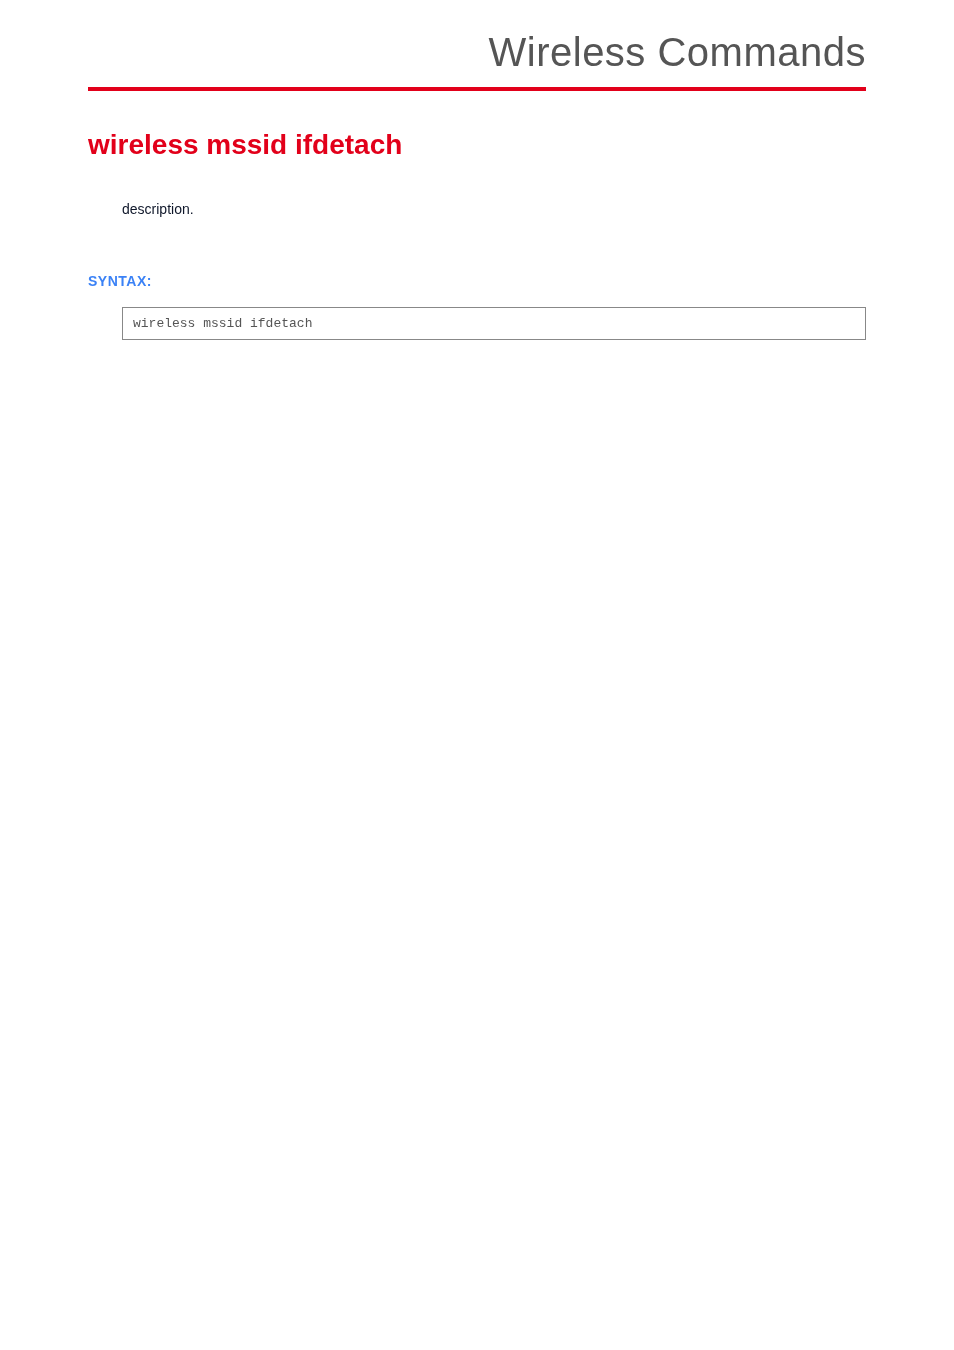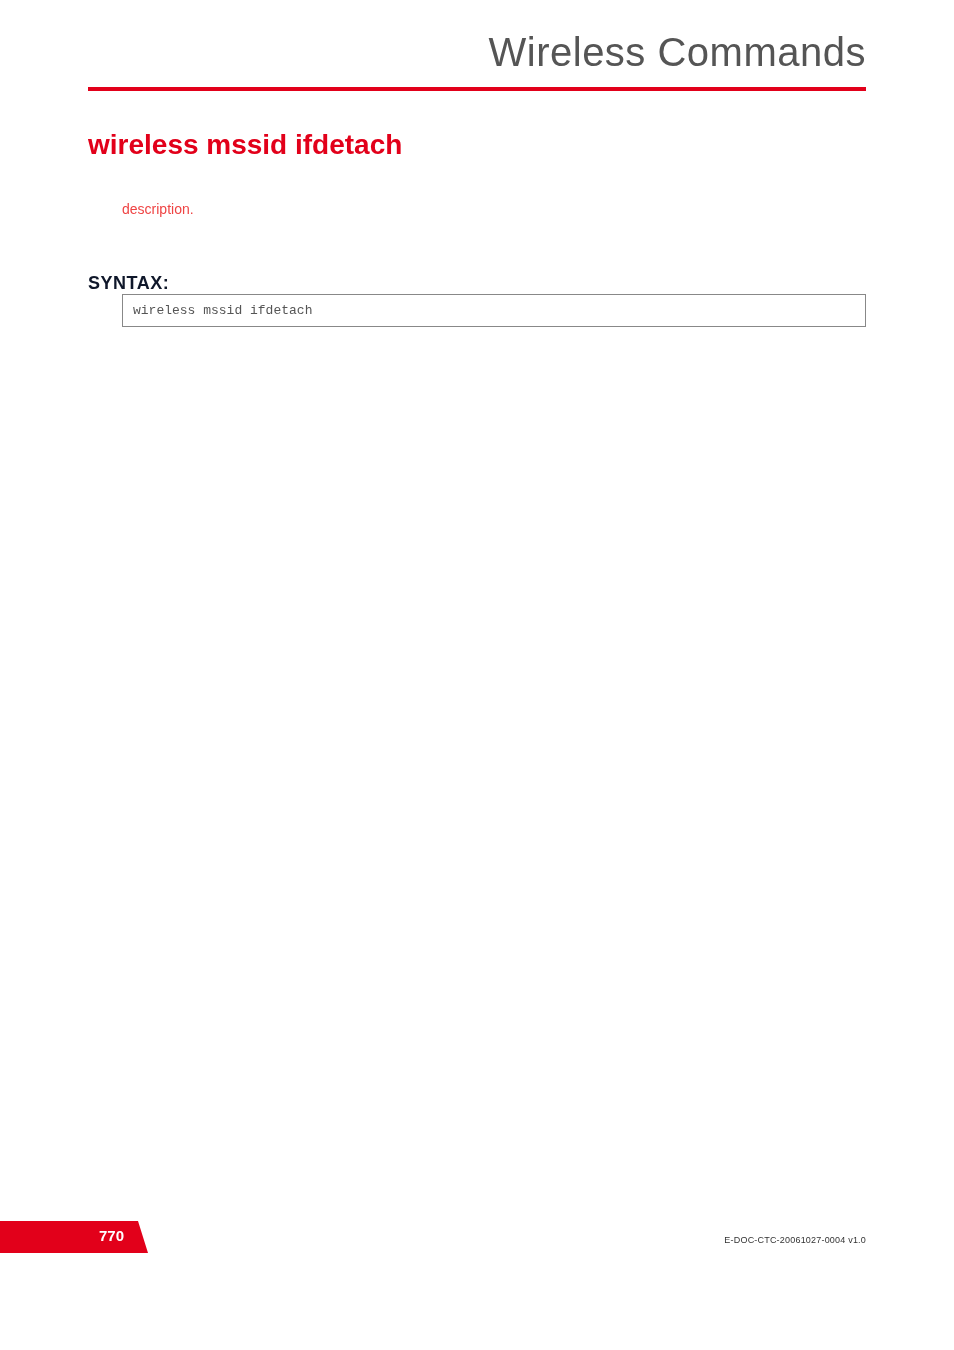--- a/index.html
+++ b/index.html
@@ -45,30 +45,31 @@
 
   .command-title {
     font-size: 28px;
     font-weight: 700;
     color: #e2001a;
     margin-bottom: 40px;
   }
 
   .description {
     font-size: 14px;
-    color: #ef4444;
+    color: #0f172a;
     margin-left: 34px;
     margin-bottom: 56px;
   }
 
   .syntax-label {
-    font-size: 18px;
+    font-size: 14px;
     font-weight: 700;
-    color: #0f172a;
+    color: #3b82f6;
     letter-spacing: 0.5px;
+    margin-bottom: 18px;
   }
 
   .code-box {
     margin-left: 34px;
     border: 1px solid #888;
     padding: 8px 10px;
     font-family: "Courier New", Courier, monospace;
     font-size: 13px;
     color: #555;
     background: #fff;
@@ -132,20 +133,14 @@
     <div class="command-title">wireless mssid ifdetach</div>
 
     <div class="description">description.</div>
 
     <div class="syntax-label">SYNTAX:</div>
 
     <div class="code-box">wireless mssid ifdetach</div>
 
   </div>
 
-  <div class="footer">
-    <div class="page-num-block">
-      <span class="page-num">770</span>
-    </div>
-    <div class="doc-id">E-DOC-CTC-20061027-0004 v1.0</div>
-  </div>
 
 </div>
 
 </body></html>

